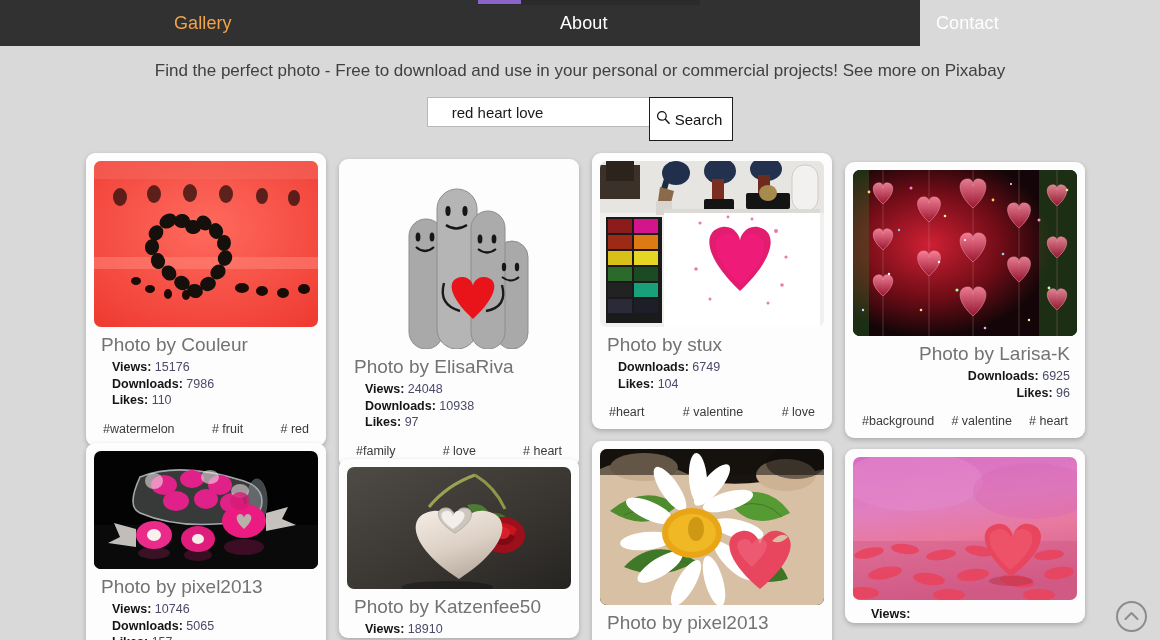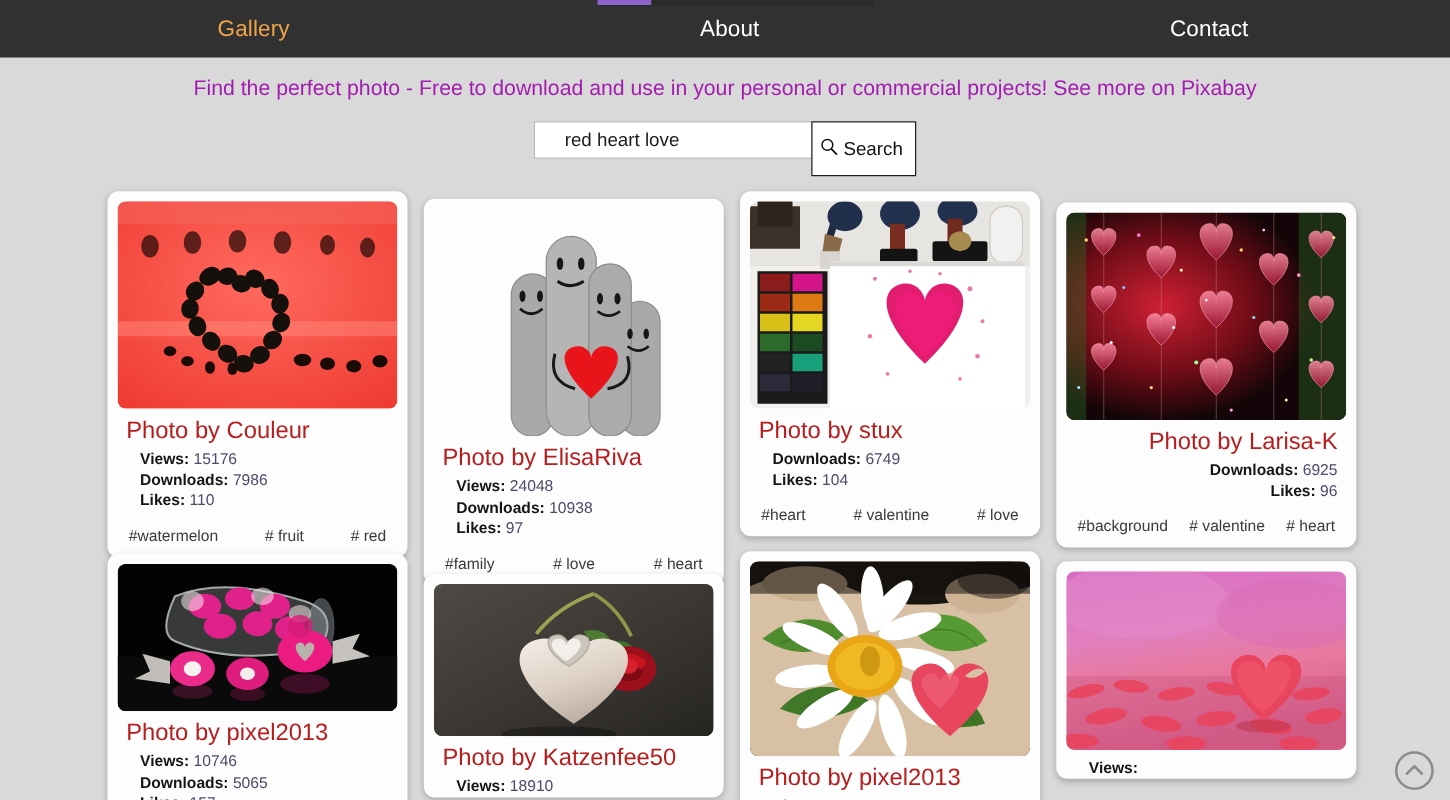--- a/index.html
+++ b/index.html
@@ -18,41 +18,41 @@
     position: absolute; top: 0; left: 478px; width: 222px; height: 5px;
     background: #2b2b2b;
   }
   #progress-fill {
     position: absolute; top: 0; left: 478px; width: 43px; height: 4px;
     background: #8b63c9;
   }
   
   #navbar {
     position: relative;
-    height: 46px; width: 1160px;
+    height: 46px; width: 920px;
     background: #313131;
     z-index: 30;
   }
   .nav-link {
     position: absolute; top: 12px;
     font-size: 18px; line-height: 22px;
     color: #ffffff; text-decoration: none;
     white-space: nowrap;
     letter-spacing: .1px;
   }
   .nav-link.active { color: #f0a44a; }
   #nav-gallery { left: 174px; }
   #nav-about   { left: 560px; }
   #nav-contact { left: 936px; }
 
   
   #tagline {
     width: 1160px; text-align: center;
     margin-top: 14px;
-    font-size: 17px; color: #a21caf;
+    font-size: 17px; color: #404040;
     line-height: 22px;
   }
   #search-row {
     width: 1160px;
     display: flex; justify-content: center;
     margin-top: 15px;
   }
   #search-input {
     width: 222px; height: 30px;
     border: 1px solid #b8b8b8;
@@ -92,21 +92,21 @@
     padding: 8px 8px 0 8px;
   }
   .card-thumb {
     width: 224px;
     border-radius: 7px;
     overflow: hidden;
     position: relative;
   }
   .card-body { padding: 6px 7px 0 7px; }
   .card-title {
-    font-size: 19px; color: #b91c1c;
+    font-size: 19px; color: #737373;
     line-height: 24px;
     white-space: nowrap;
     margin-bottom: 2px;
   }
   .stat {
     font-size: 12.5px; line-height: 16.5px;
     color: #4a4a6a;
     padding-left: 11px;
   }
   .stat b { color: #151515; font-weight: bold; }

